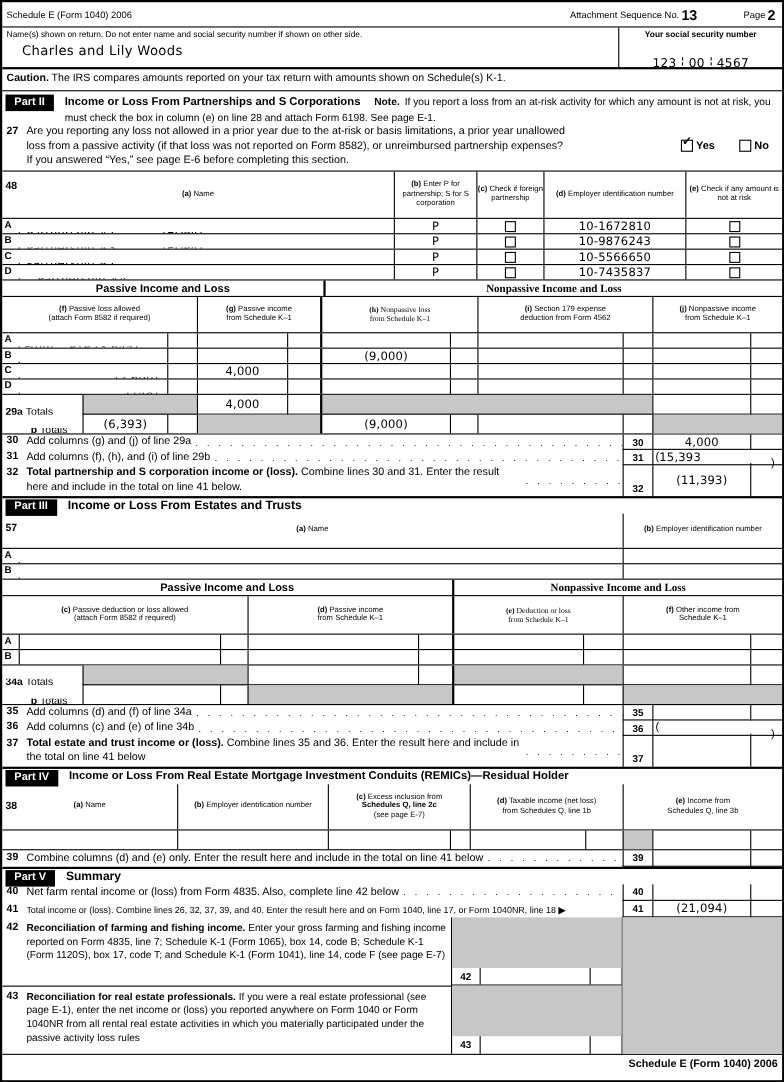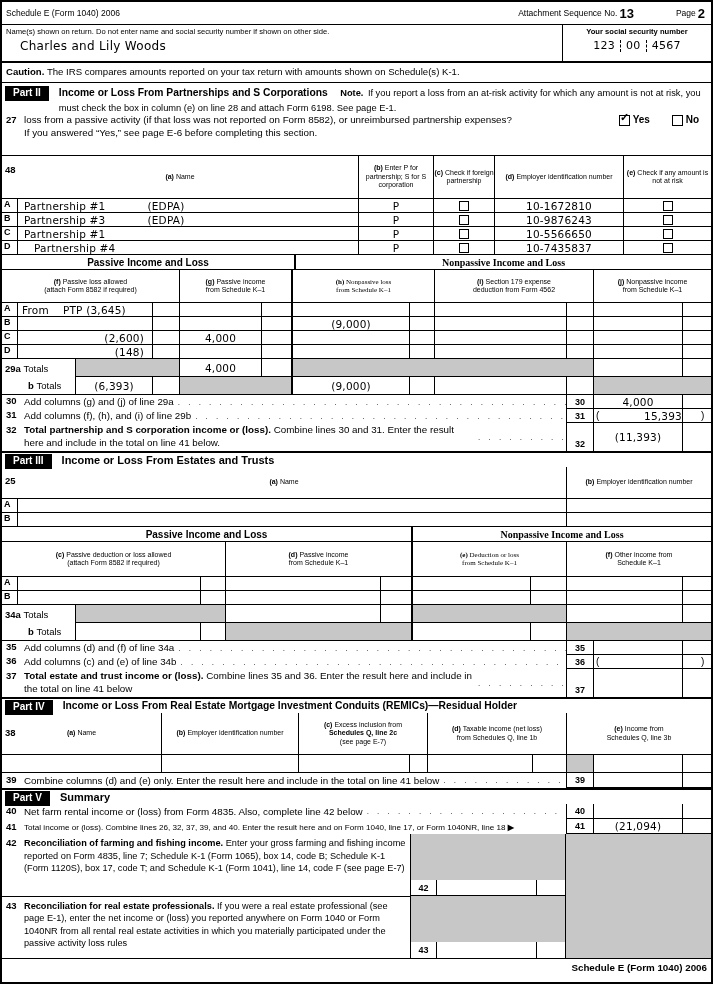--- a/index.html
+++ b/index.html
@@ -27,21 +27,21 @@
   .numbox { width:27px; flex:none; font-weight:bold; font-size:9px; }
   .amt { width:89px; flex:none; }
   .cents { width:29px; flex:none; }
   .cbx { width:11px; height:11px; border:1.3px solid #000; display:inline-block; vertical-align:middle; position:relative; background:#fff; }
   .ck { position:absolute; top:-5px; left:0; font-size:11px; font-weight:bold; }
   .ptag { background:#000; color:#fff; font-weight:bold; font-size:10px; padding:1px 8px 2px 8px; margin:1px 10px 0 3px; height:15px; flex:none; align-self:flex-start; }
   .ptitle { font-size:10.3px; font-weight:bold; margin-right:8px; }
   .pnote { font-size:9.3px; }
   .cell { overflow:hidden; }
   .vletter { width:15px; flex:none; font-weight:bold; font-size:9px; padding-left:2px; }
-  .vc { display:flex; align-items:center; }
+  .vc { display:flex; align-items:center;margin-top:12px; }
   .topbar { font-size:8.5px; align-items:center; padding:0 4px; }
   .bignum { font-size:13px; font-weight:bold; margin:0 2px; }
   .ssnsep { border-left:1px dashed #000; margin:0 5px; height:12px; display:inline-block; }
   .leader-sp { flex:1; }
 </style>
 </head>
 <body>
 
 <div class="page">
 
@@ -78,20 +78,21 @@
     <div style="flex:1;padding-right:3px;line-height:12.5px">
       <span class="ptitle">Income or Loss From Partnerships and S Corporations</span>
       <span class="pnote b">Note.</span>
       <span class="pnote">If you report a loss from an at-risk activity for which any amount is not at risk, you must check the box in column (e) on line 28 and attach Form 6198. See page E-1.</span>
     </div>
   </div>
 
   <div class="row bb" style="height:43px">
     <div class="lnum">27</div>
     <div class="txt" style="flex:1;padding-right:4px">
+      <div>Are you reporting any loss not allowed in a prior year due to the at-risk or basis limitations, a prior year unallowed</div>
       <div class="row">
         <span>loss from a passive activity (if that loss was not reported on Form 8582), or unreimbursed partnership expenses?</span>
         <span class="leader-sp"></span>
         <span>
           <span class="cbx"><span class="ck">✓</span></span>
           <span class="b" style="font-size:10px">Yes</span>
         </span>
         <span style="width:22px"></span>
         <span style="margin-right:8px">
           <span class="cbx"></span>
@@ -279,21 +280,21 @@
     <div class="cents bl bb"></div>
   </div>
 
   <div class="row" style="height:14px">
     <div class="lnum" style="padding-top:0">31</div>
     <div class="txt">Add columns (f), (h), and (i) of line 29b</div>
     <div class="dots">. . . . . . . . . . . . . . . . . . . . . . . . . . . . . . . . . . . . . . . . . . . . . . . . . . . . . . . .</div>
     <div class="numbox bl bb bt ctr">31</div>
     <div class="amt bl bb bt row" style="align-items:center">
         <span style="font-size:10px;padding-left:2px">(</span>
-        <span class="hw2" style="flex:1;text-align:right">15,393</span>
+        <span class="hw2" style="flex:1;text-align:left">15,393</span>
       </div>
     <div class="cents bl bb bt vc">
         <span style="font-size:10px;padding-left:18px">)</span>
       </div>
   </div>
 
   <div class="row" style="height:28px">
     <div class="lnum">32</div>
     <div class="txt" style="width:450px"><span class="b">Total partnership and S corporation income or (loss).</span> <span>Combine lines 30 and 31. Enter the result here and include in the total on line 41 below.</span></div>
     <div class="dots">. . . . . . . . . . . . . . . . . . . . . . . . . . . . . . . . . . . . . . . . . . . . . . . . . . . . . . . .</div>
@@ -302,21 +303,21 @@
     <div class="cents bl bt"></div>
   </div>
 
   <div class="row bt2" style="height:16px;padding-top:1px">
     <span class="ptag" style="margin-top:0">Part III</span>
     <span class="ptitle" style="font-size:11px">Income or Loss From Estates and Trusts</span>
   </div>
 
   <div class="row bb bt" style="height:32px">
     <div class="cell" style="width:564px;position:relative">
-      <span class="b" style="position:absolute;left:3px;top:8px;font-size:9.5px">25</span>
+      <span class="b" style="position:absolute;left:3px;top:8px;font-size:9.5px">57</span>
       <div class="ctr tiny" style="height:100%">
           <span><span class="b">(a)</span> <span>Name</span></span>
         </div>
     </div>
     <div class="cell bl ctr tiny" style="width:145px">
         <span><span class="b">(b)</span> <span>Employer identification number</span></span>
       </div>
   </div>
   <div class="row bb" style="height:14px">
     <div class="vletter">A</div>

